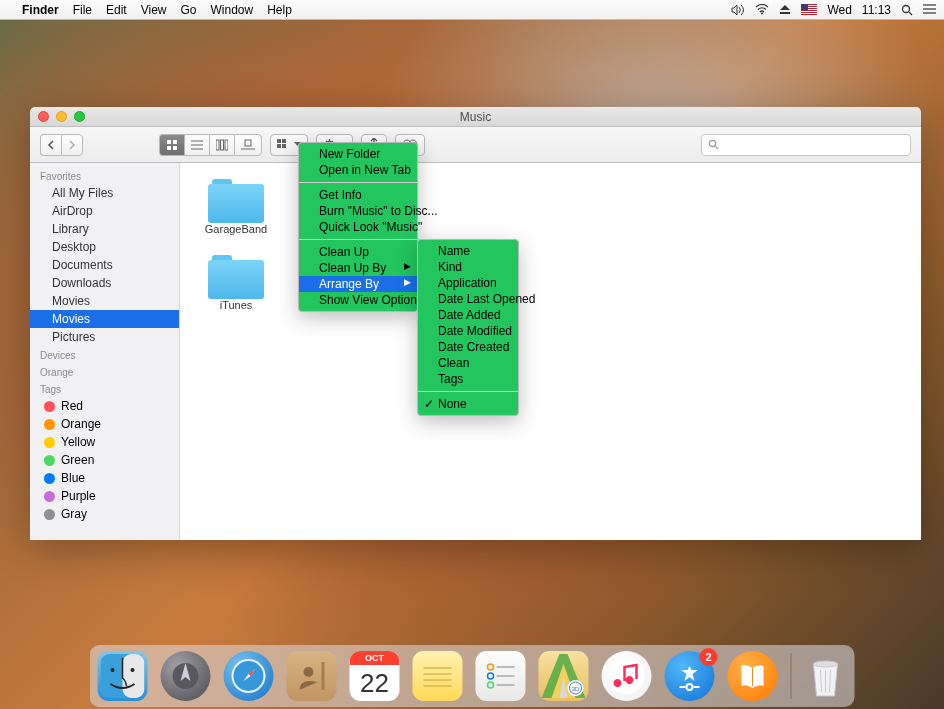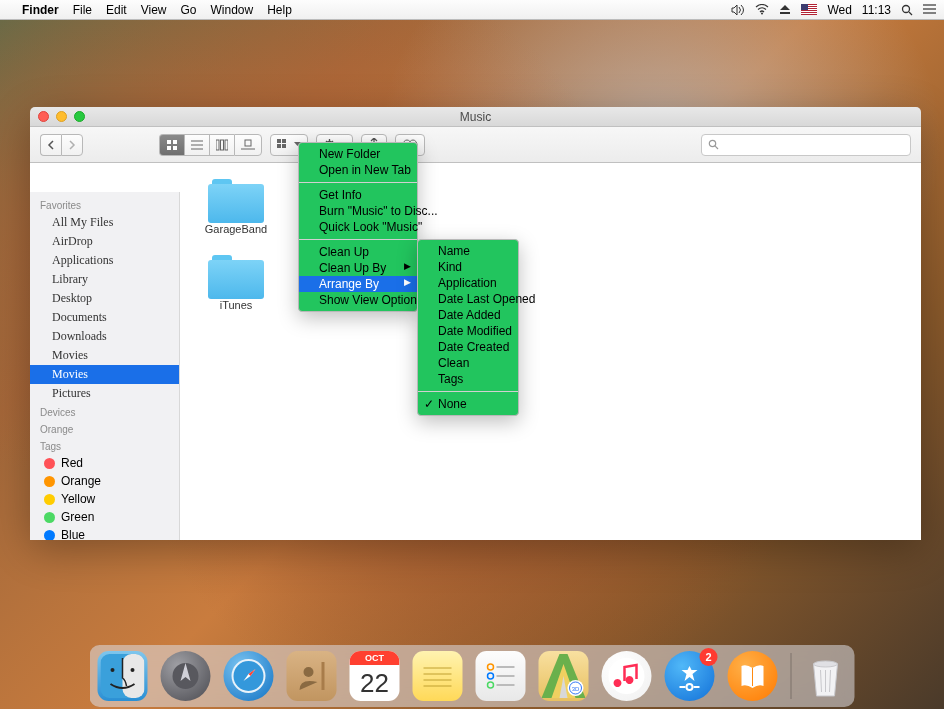--- a/index.html
+++ b/index.html
@@ -39,23 +39,23 @@
 .seg-group { display: flex; }
 .seg-group .toolbar-seg { border-radius: 0; border-right: none; }
 .seg-group .toolbar-seg:first-child { border-radius: 4px 0 0 4px; }
 .seg-group .toolbar-seg:last-child { border-radius: 0 4px 4px 0; border-right: 1px solid #b8b8b8; }
 .seg-active { background: linear-gradient(#8a8a8a,#6f6f6f); color: #fff; }
 .search-box { margin-left: auto; height: 22px; width: 210px; background: #fff; border: 1px solid #c8c8c8; border-radius: 4px; display: flex; align-items: center; padding: 0 6px; }
 .search-box svg { margin-right: 4px; }
 
 
 .finder-body { display: flex; height: calc(100% - 56px); }
-.sidebar { width: 150px; background: #f1f1f3; border-right: 1px solid #d8d8d8; overflow-y: auto; font-size: 12px; padding-top: 4px; margin-top: 29px; }
+.sidebar { width: 150px; background: #f1f1f3; border-right: 1px solid #d8d8d8; overflow-y: auto; font-size: 12px; padding-top: 4px; }
 .sidebar-section-header { font-size: 10px; color: #8a8a8a; padding: 4px 10px 2px; font-weight: 500; }
-.sidebar-item { padding: 2px 28px 2px 22px; cursor: default; color: #333; font-family: Liberation Serif, serif; }
+.sidebar-item { padding: 2px 28px 2px 22px; cursor: default; color: #333; }
 .sidebar-item.selected { background: #1a6fe8; color: #fff; }
 .tag-item { display: flex; align-items: center; gap: 6px; padding: 2px 10px 2px 14px; }
 .tag-dot { width: 11px; height: 11px; border-radius: 50%; }
 
 .content { flex: 1; background: #fff; padding: 16px; display: flex; flex-wrap: wrap; align-content: flex-start; gap: 20px 30px; }
 .folder-item { width: 80px; display: flex; flex-direction: column; align-items: center; }
 .folder-icon { width: 56px; height: 44px; position: relative; }
 .folder-icon::before { content: ''; position: absolute; top: 0; left: 4px; width: 20px; height: 8px; background: #5ec6f2; border-radius: 3px 3px 0 0; }
 .folder-icon::after { content: ''; position: absolute; top: 5px; left: 0; right: 0; bottom: 0; background: linear-gradient(#7dd3f7,#4db8ec); border-radius: 3px; }
 .folder-label { font-size: 11px; color: #333; margin-top: 0; text-align: center; }
@@ -224,21 +224,20 @@
           <line x1="7.2" y1="7.2" x2="10" y2="10" stroke="#999" stroke-width="1.2"></line>
         </svg>
     </div>
   </div>
 
   <div class="finder-body">
     <div class="sidebar">
       <div class="sidebar-section-header">Favorites</div>
       <div class="sidebar-item">All My Files</div>
       <div class="sidebar-item">AirDrop</div>
-      <div class="sidebar-item">Applications</div>
       <div class="sidebar-item">Library</div>
       <div class="sidebar-item">Desktop</div>
       <div class="sidebar-item">Documents</div>
       <div class="sidebar-item">Downloads</div>
       <div class="sidebar-item">Movies</div>
       <div class="sidebar-item selected">Movies</div>
       <div class="sidebar-item">Pictures</div>
       <div class="sidebar-section-header">Devices</div>
       <div class="sidebar-section-header">Orange</div>
       <div class="sidebar-section-header">Tags</div>

